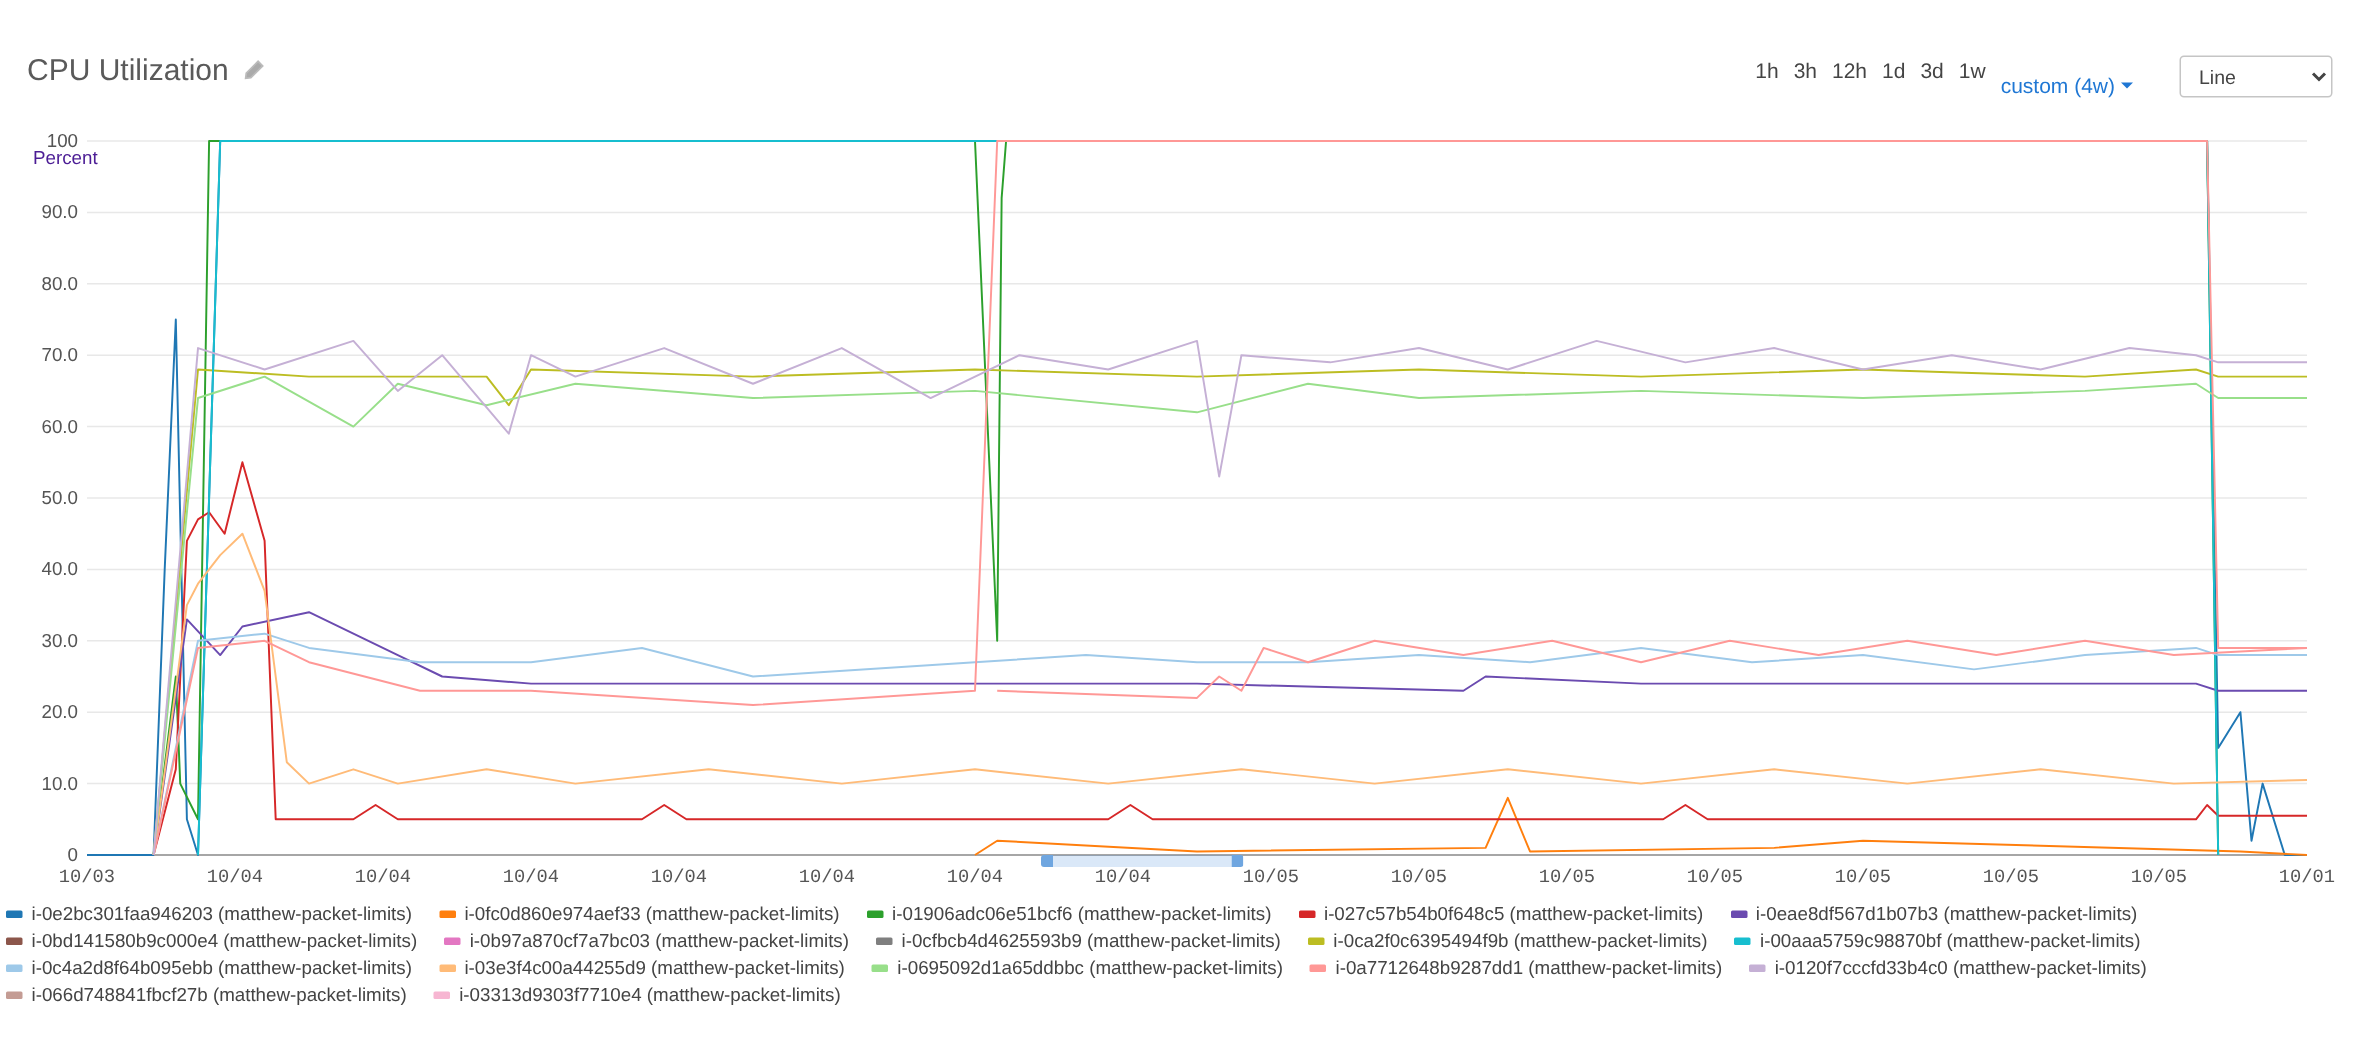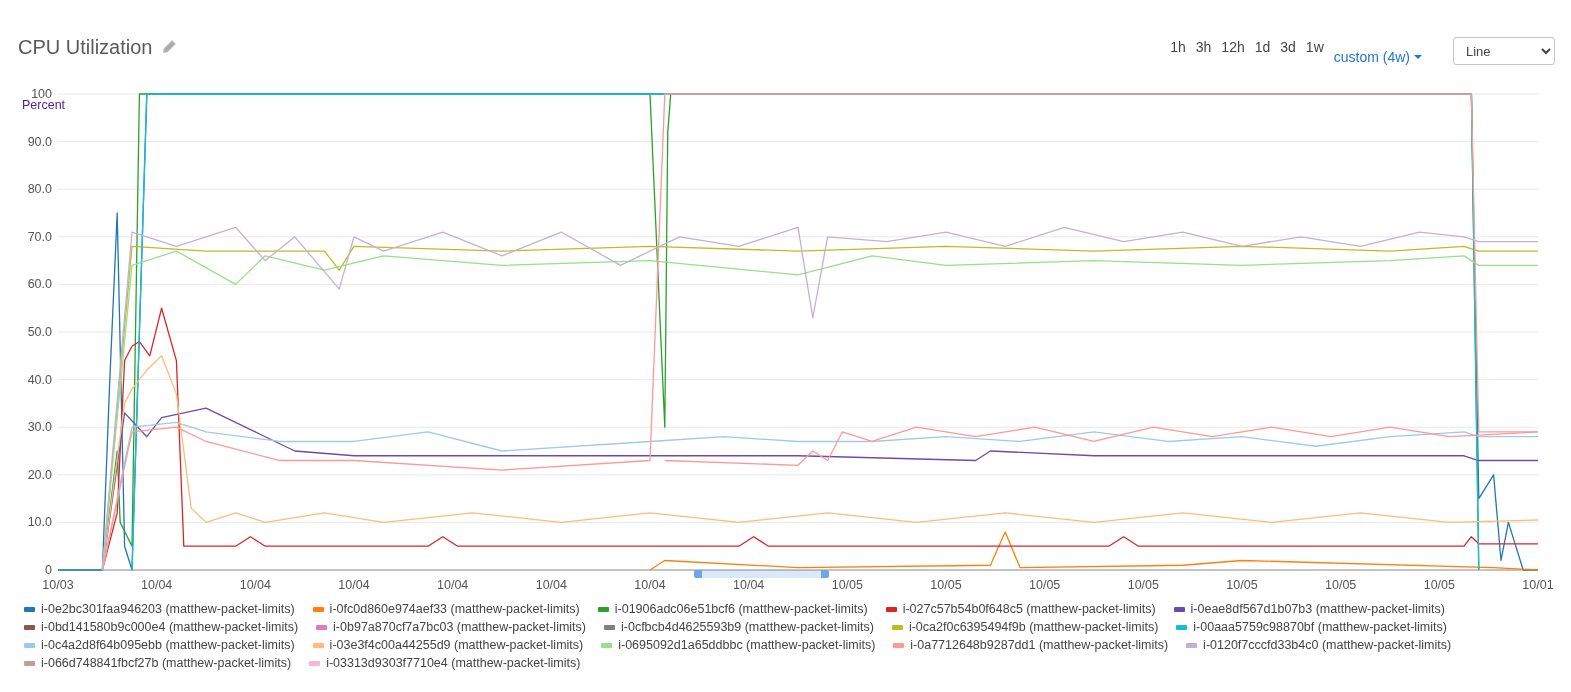--- a/index.html
+++ b/index.html
@@ -91,20 +91,21 @@
     height: 476px;
   }
   .x-label-row {
     position: absolute;
     left: 58px;
     top: 578px;
     width: 1480px;
     height: 20px;
     font-size: 12.5px;
     color: #555;
+    font-family: Liberation Mono, monospace;
   }
   .x-tick {
     position: absolute;
     transform: translateX(-50%);
   }
   .scrubber {
     position: absolute;
     left: 58px;
     top: 570px;
     width: 1480px;
@@ -113,21 +114,21 @@
   .scrubber .sel {
     position: absolute;
     height: 8px;
     background: rgba(70,140,220,0.2);
     border-left: 8px solid #6fa6e0;
     border-right: 8px solid #6fa6e0;
     border-radius: 2px;
   }
   .legend {
     position: absolute;
-    left: 24px;
+    left: 4px;
     top: 602px;
     width: 1530px;
     display: flex;
     flex-wrap: wrap;
     gap: 4px 18px;
     font-size: 12.5px;
     color: #444;
   }
   .legend-item {
     display: flex;

